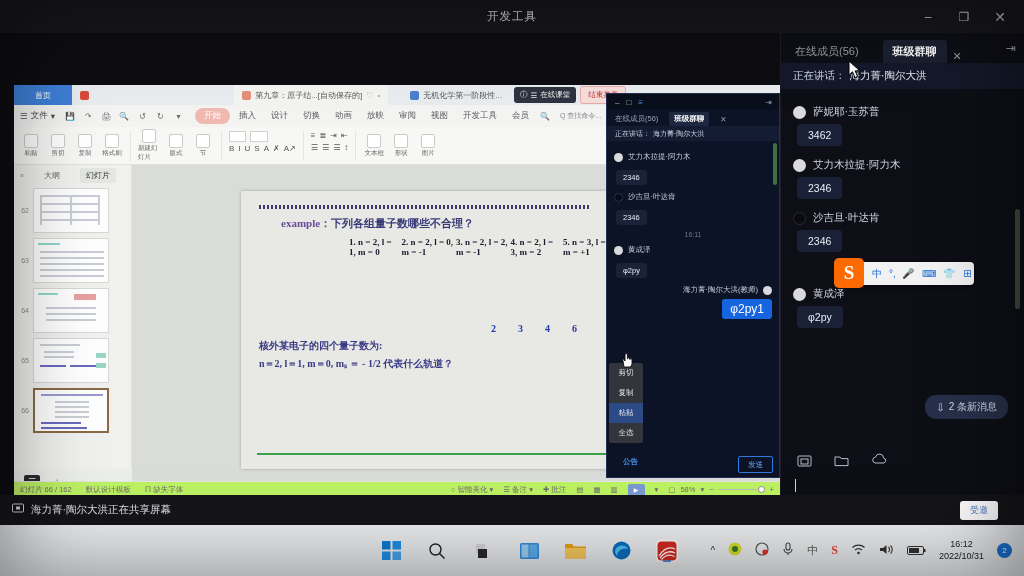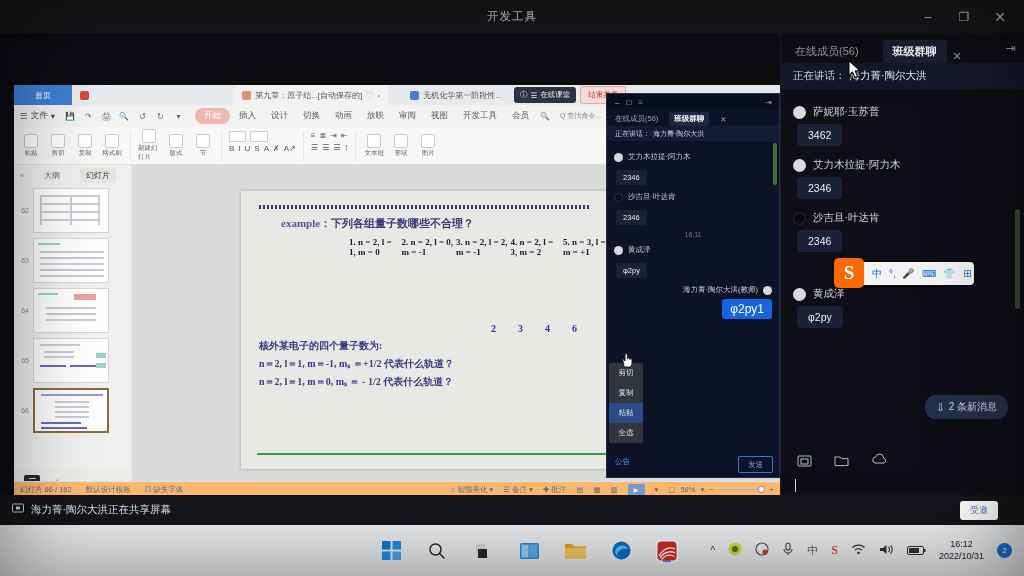--- a/index.html
+++ b/index.html
@@ -124,21 +124,21 @@
   .ex-title .en { color: #6a4a9a; }
   .qlist { position: absolute; left: 108px; top: 46px; display: flex; flex-direction: row; gap: 2.5px; }
   .qitem { font-size: 9px; color: #1a1a2e; font-family: "Liberation Serif", serif; font-weight: bold; }
   .answers { position: absolute; left: 250px; top: 132px; display: flex; gap: 22px; font-size: 10px; color: #2438a8; font-family: "Liberation Serif", serif; font-weight: bold; }
   .blue-block { position: absolute; left: 18px; top: 148px; display: flex; flex-direction: column; gap: 3px; }
   .bline { font-size: 10px; color: #3a3a86; font-family: "Liberation Serif", serif; font-weight: bold; }
   .green-bar { position: absolute; left: 16px; bottom: 14px; width: 400px; height: 2px; background: #3aa04a; }
   .notes-bar { position: absolute; left: 118px; top: 410px; right: 0; height: 14px; background: #f1f2f0; font-size: 7.5px; color: #8a8a8a; display: flex; align-items: center; padding-left: 8px; gap: 4px; }
 
   
-  .wps-status { position: absolute; left: 0; bottom: 28px; width: 100%; height: 16px; background: #fdba74; border-top: 1px solid #e2e4e0; display: flex; align-items: center; font-size: 7.5px; color: #6a6a6a; padding: 0 6px; gap: 14px; }
+  .wps-status { position: absolute; left: 0; bottom: 28px; width: 100%; height: 16px; background: #bef264; border-top: 1px solid #e2e4e0; display: flex; align-items: center; font-size: 7.5px; color: #6a6a6a; padding: 0 6px; gap: 14px; }
   .ws-right { margin-left: auto; display: flex; align-items: center; gap: 10px; }
   .play-btn { background: #7a9ad0; color: #fff; width: 17px; height: 12px; display: flex; align-items: center; justify-content: center; font-size: 6px; border-radius: 2px; }
   .zoom-wrap { display: flex; align-items: center; gap: 5px; }
   .zoom-track { width: 46px; height: 1px; background: #b9bcb7; position: relative; }
   .zoom-knob { position: absolute; right: 0; top: -3px; width: 7px; height: 7px; border-radius: 50%; border: 1px solid #8a8d88; background: #fff; }
 
   
   .inner-taskbar { position: absolute; left: 0; bottom: 0; width: 100%; height: 28px; background: #eef0ed; display: flex; align-items: center; }
   .itb-center { display: flex; align-items: center; gap: 16px; margin: 0 auto 0 318px; }
   .itb-right { margin-left: auto; display: flex; align-items: center; gap: 9px; padding-right: 8px; font-size: 7px; color: #4a4a4a; }
@@ -162,21 +162,21 @@
   .ic-av.dark { background: #070a14; border: 1px solid #2a3450; }
   .ic-name { font-size: 7.5px; color: #c6ccda; }
   .ic-bub { display: inline-block; background: #1a2238; color: #e5eaf5; font-size: 7.5px; padding: 3px 7px; border-radius: 3px; margin-left: 2px; }
   .ic-ts { text-align: center; font-size: 7px; color: #6d7488; margin: 6px 0 2px 0; }
   .ic-right { display: flex; flex-direction: column; align-items: flex-end; }
   .ic-head-r { display: flex; align-items: center; gap: 5px; margin: 7px 0 4px 0; }
   .ic-bub-me { display: inline-block; background: #1565e0; color: #fff; font-size: 12px; padding: 3px 8px; border-radius: 3px; }
   .ic-scroll { position: absolute; right: 2px; top: 2px; width: 4px; height: 42px; background: #3f6f3f; border-radius: 2px; }
   .ic-footer { position: absolute; left: 0; bottom: 0; width: 100%; height: 56px; }
   .ic-send-row { position: absolute; right: 6px; bottom: 6px; }
-  .ic-link { position: absolute; left: 8px; bottom: 10px; font-size: 7.5px; color: #4a8de0; }
+  .ic-link { position: absolute; left: 16px; bottom: 10px; font-size: 7.5px; color: #4a8de0; font-weight: bold; }
   .ic-send { border: 1px solid #2d7be0; color: #6aa8f0; font-size: 7.5px; padding: 3px 9px; border-radius: 2px; }
 
   
   .ctx-menu {
     position: absolute; left: 609px; top: 330px; width: 34px;
     background: #32353c; border-radius: 2px; overflow: hidden; z-index: 30;
   }
   .ctx-item { font-size: 7.5px; color: #e0e0e4; padding: 5px 0; text-align: center; }
   .ctx-item.hl { background: #2b4a86; }
 
@@ -438,21 +438,20 @@
               <div class="qitem">2. n = 3, l = 0, m = -1</div>
             </div>
             <div class="answers">
               <span>2</span>
               <span>3</span>
               <span>4</span>
               <span>6</span>
             </div>
             <div class="blue-block">
               <div class="bline">核外某电子的四个量子数为:</div>
-              <div class="bline">n＝2,  l＝1,  m＝-1, mₛ ＝+1/2 代表什么轨道？</div>
               <div class="bline">n＝2,  l＝1,  m＝0, mₛ ＝ - 1/2 代表什么轨道？</div>
             </div>
             <div class="green-bar"></div>
           </div>
         </div>
 
         <div class="notes-bar">
           <span>☰</span>
           <span>单击此处添加备注</span>
         </div>

